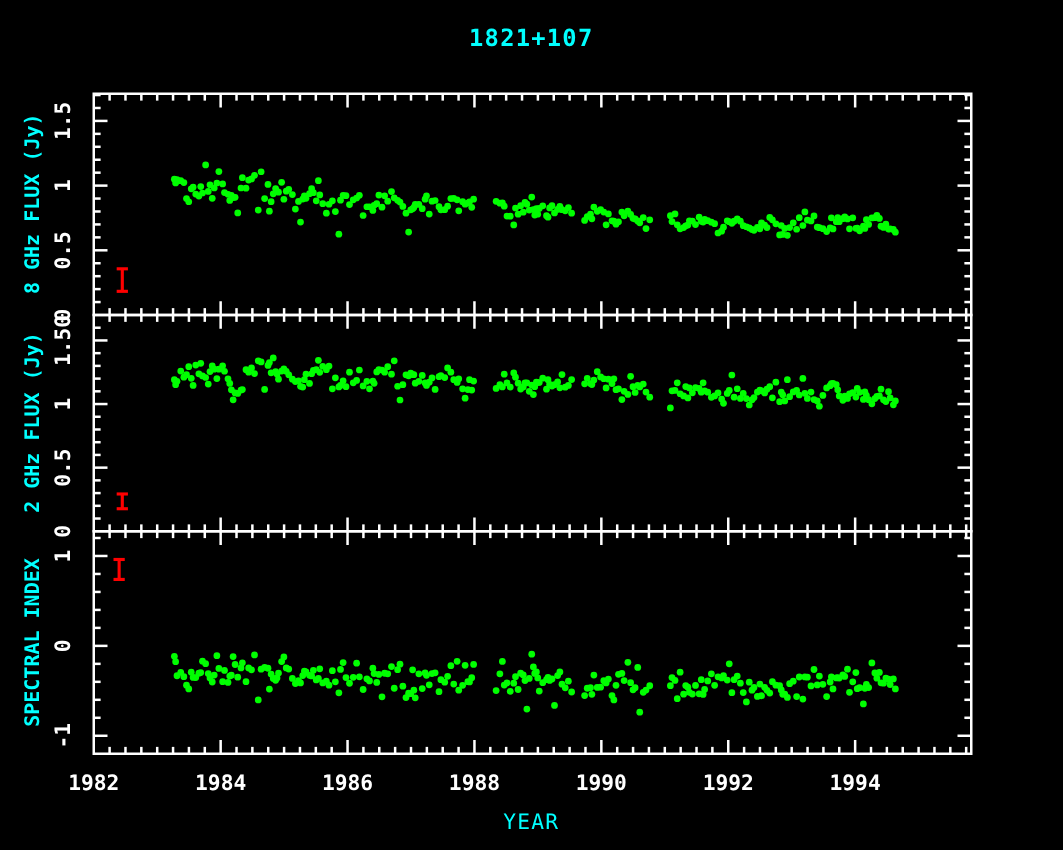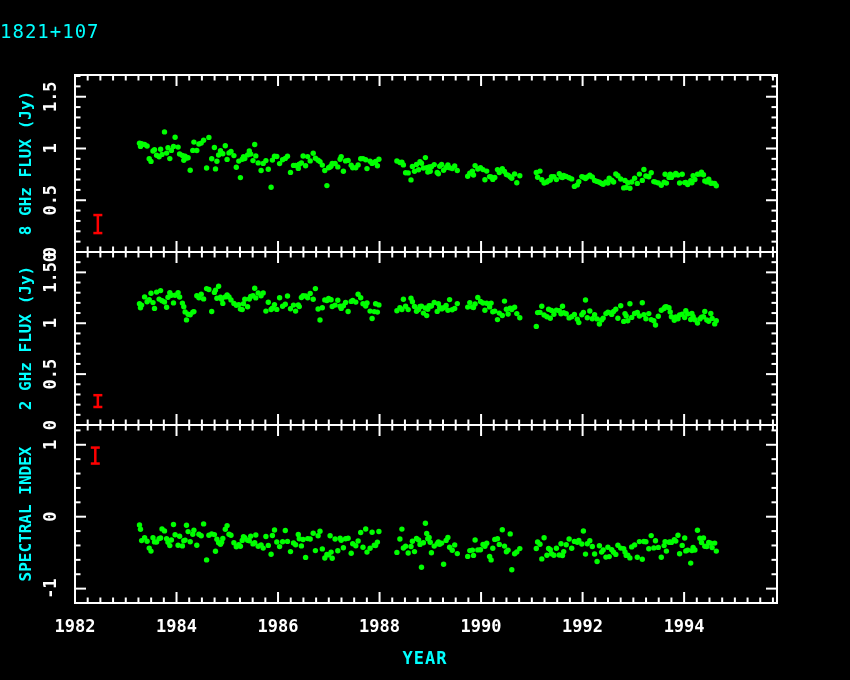--- a/index.html
+++ b/index.html
@@ -1,20 +1,20 @@
 <!DOCTYPE html>
 <html><head>
 <meta charset="utf-8">
 <style>
   html,body{margin:0;padding:0;background:#000;width:850px;height:680px;overflow:hidden;}
   body{position:relative;font-family:"DejaVu Sans Mono","Liberation Mono",monospace;}
-  .chart-title{position:absolute;top:20px;left:0;width:850px;
-    color:#00FFFF;font-size:19px;font-weight:normal;letter-spacing:1px;}
+  .chart-title{position:absolute;top:20px;left:0;width:850px;text-align:center;
+    color:#00FFFF;font-size:19px;font-weight:bold;letter-spacing:1px;}
   .x-title{position:absolute;top:648px;left:0;width:850px;text-align:center;
-    color:#00FFFF;font-size:17px;font-weight:bold;letter-spacing:1px;}
+    color:#00FFFF;font-size:17px;font-weight:normal;letter-spacing:1px;}
   .y-title{position:absolute;width:240px;height:22px;left:-94px;text-align:center;
     color:#00FFFF;font-size:16px;font-weight:bold;transform:rotate(-90deg);line-height:22px;}
   #yt1{top:152px;} #yt2{top:327px;} #yt3{top:503px;}
   svg{position:absolute;top:0;left:0;}
   text{font-family:"DejaVu Sans Mono","Liberation Mono",monospace;font-weight:bold;}
 </style>
 </head>
 <body>
 
 <div class="chart-title">1821+107</div>

